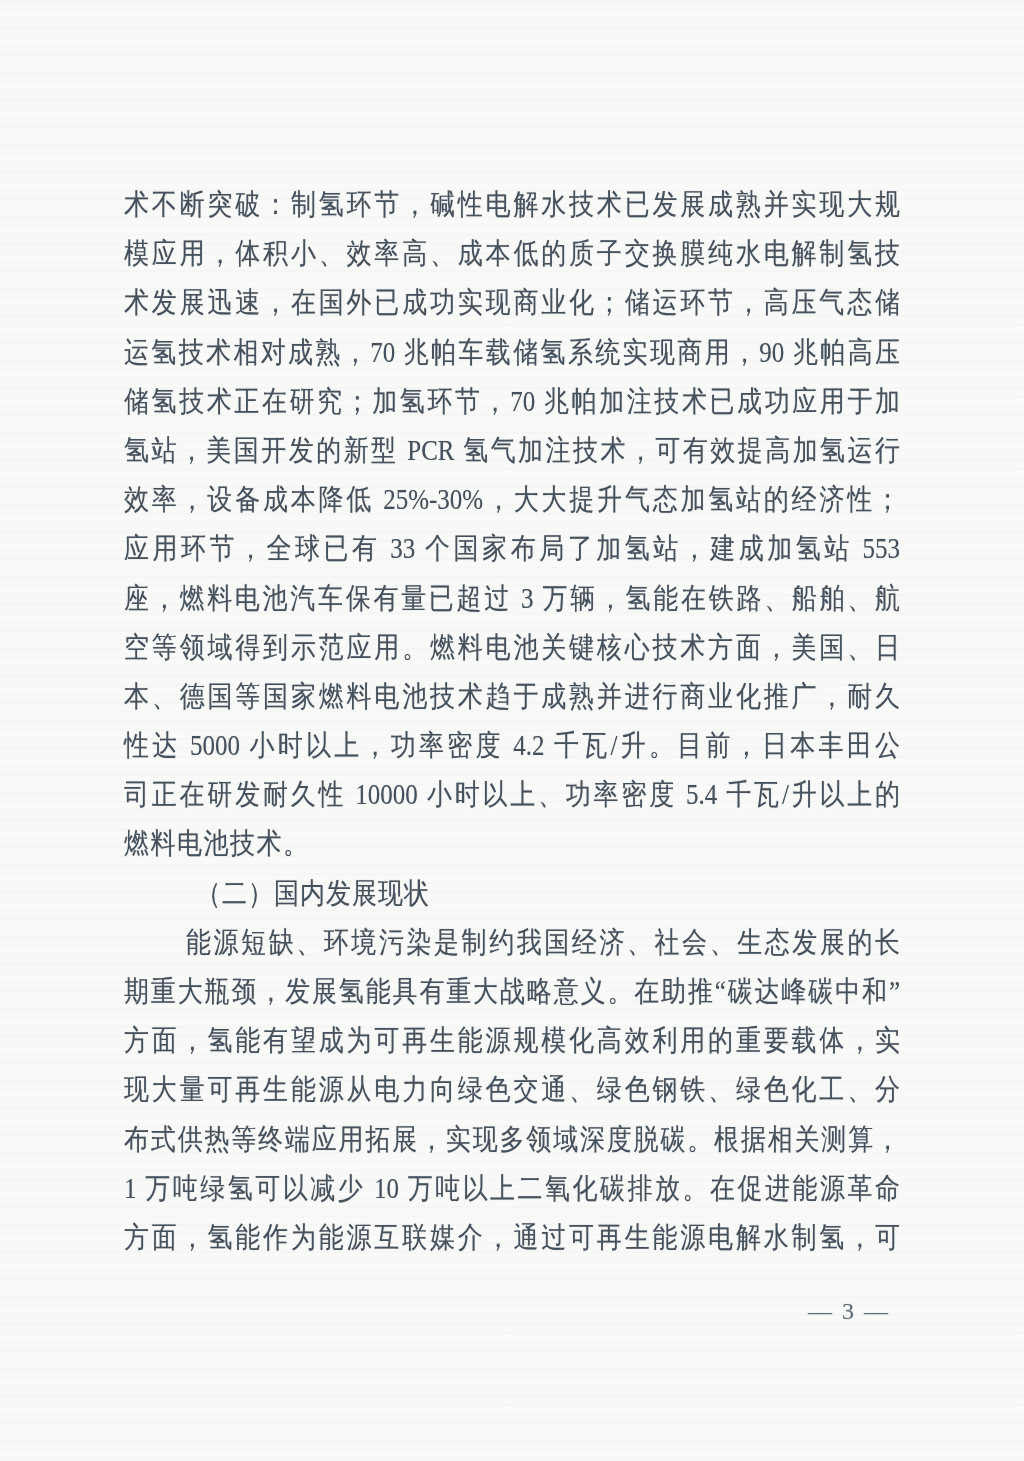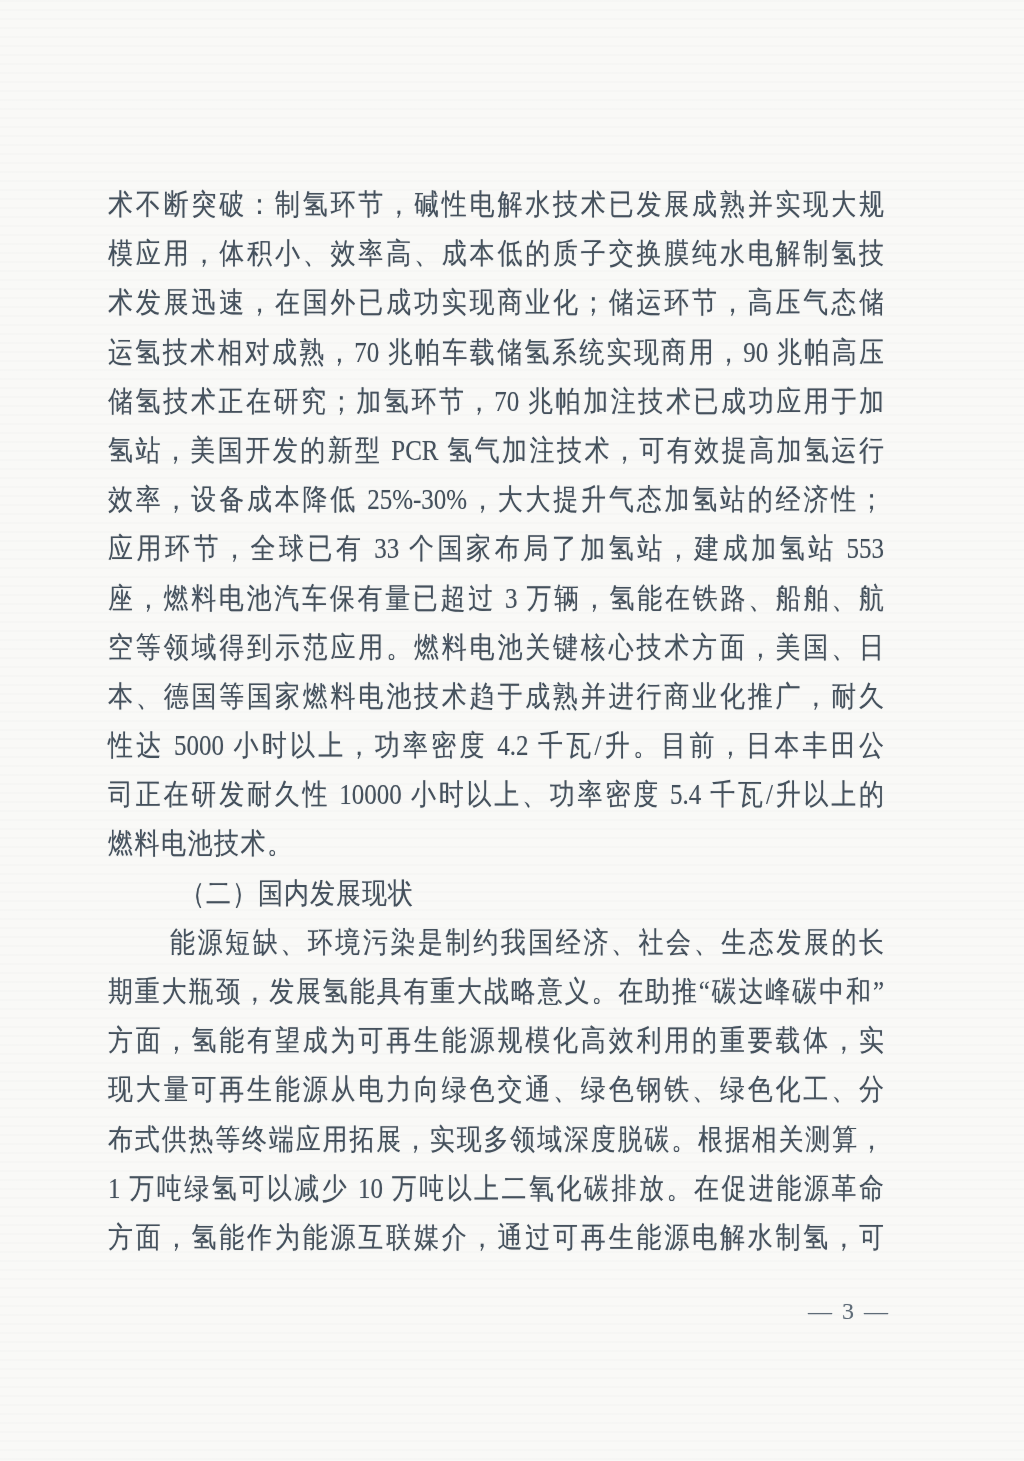--- a/index.html
+++ b/index.html
@@ -28,21 +28,21 @@
       180deg,
       rgba(150,155,160,0.03) 0px,
       rgba(150,155,160,0.03) 2px,
       rgba(255,255,255,0) 2px,
       rgba(255,255,255,0) 9px
     );
     pointer-events: none;
   }
   .text-block {
     position: absolute;
-    left: 108px;
+    left: 124px;
     top: 180px;
     width: 776px;
   }
   .line {
     height: 49.2px;
     line-height: 49.2px;
     font-size: 25px;
     color: #45515d;
     text-align: justify;
     text-shadow: 0 0 1px rgba(69,81,93,0.38);

